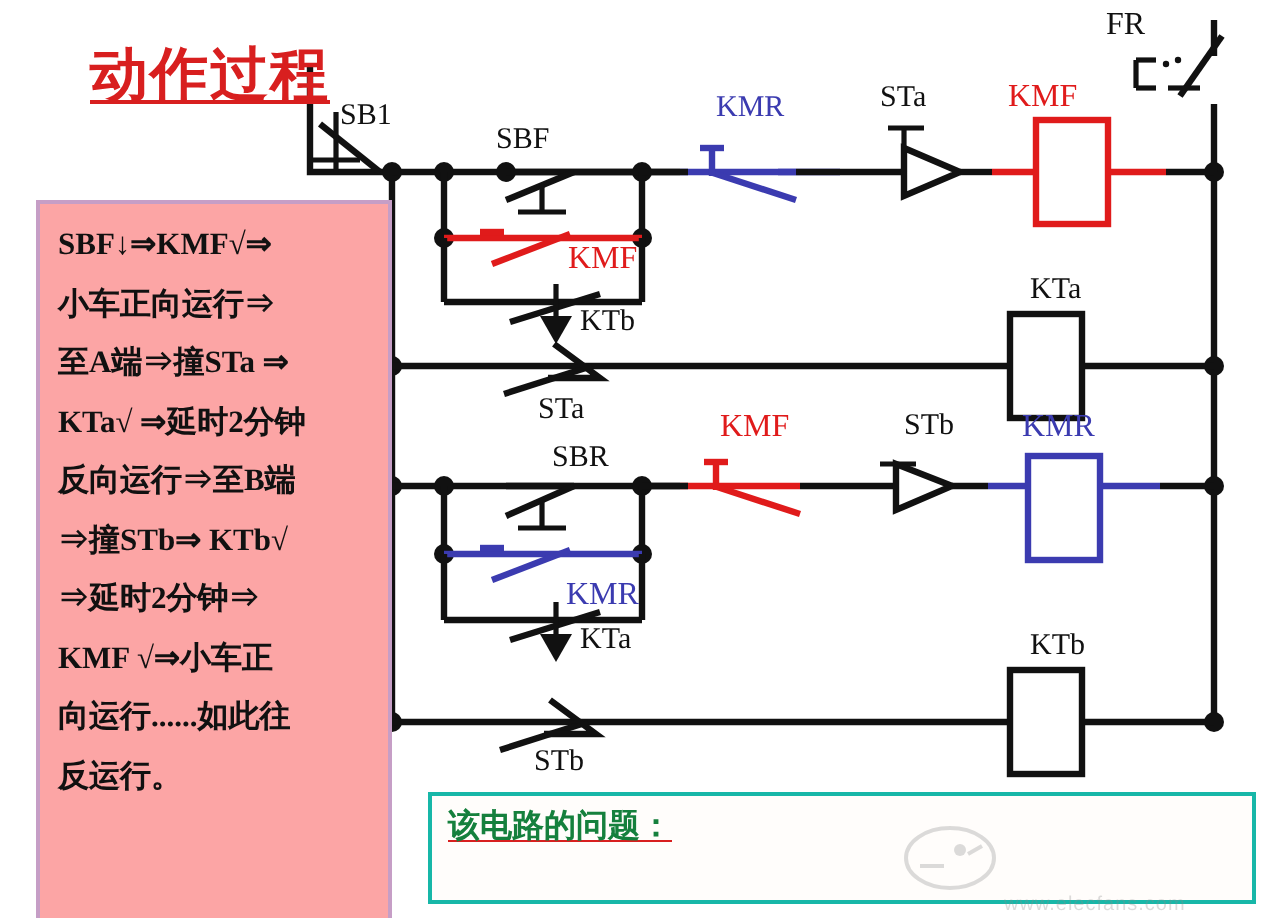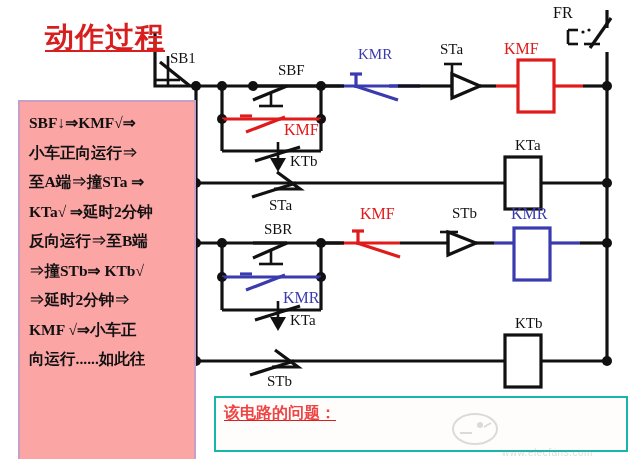--- a/index.html
+++ b/index.html
@@ -56,21 +56,21 @@
     width:414px;height:56px;
     border:2px solid #17b7a8;
     background:#fffdfb;
     box-sizing:border-box;
     padding:5px 6px 0 8px;
   }
   .note-row{display:flex;align-items:flex-start;}
   .note-label{
     font-family:"Liberation Sans", sans-serif;
     font-size:16px;font-weight:700;
-    color:#ef4444;
+    color:#15803d;
     text-decoration:underline;
     text-decoration-color:#d81f1f;
     text-underline-offset:2px;
     white-space:nowrap;
     flex:0 0 auto;
   }
   .note-body{
     font-family:"Liberation Sans", sans-serif;
     font-size:16px;font-weight:700;
     color:#111111;
@@ -304,50 +304,51 @@
     </g>
 
     <g>
       <path class="w" d="M250,375 L294,361"></path>
       <path class="w" d="M275,350 L298,367 L272,367" fill="none"></path>
     </g>
 
   </svg>
 
   <div class="lbl" style="left:170px;top:50px;">SB1</div>
-  <div class="lbl" style="left:278px;top:62px;">SBF</div>
+  <div class="lbl" style="left:248px;top:62px;">SBF</div>
   <div class="lbl blue" style="left:358px;top:46px;">KMR</div>
   <div class="lbl" style="left:440px;top:41px;">STa</div>
   <div class="lbl red" style="left:504px;top:40px;font-size:16px;">KMF</div>
   <div class="lbl" style="left:553px;top:4px;font-size:16px;">FR</div>
   <div class="lbl red" style="left:284px;top:121px;font-size:16px;">KMF</div>
   <div class="lbl" style="left:290px;top:153px;">KTb</div>
   <div class="lbl" style="left:515px;top:137px;">KTa</div>
   <div class="lbl" style="left:269px;top:197px;">STa</div>
-  <div class="lbl" style="left:264px;top:221px;">SBR</div>
+  <div class="lbl" style="left:276px;top:221px;">SBR</div>
   <div class="lbl red" style="left:360px;top:205px;font-size:16px;">KMF</div>
   <div class="lbl" style="left:452px;top:205px;">STb</div>
   <div class="lbl blue" style="left:511px;top:205px;font-size:16px;">KMR</div>
   <div class="lbl blue" style="left:283px;top:289px;font-size:16px;">KMR</div>
   <div class="lbl" style="left:290px;top:312px;">KTa</div>
   <div class="lbl" style="left:515px;top:315px;">KTb</div>
   <div class="lbl" style="left:267px;top:373px;">STb</div>
 
   <div class="title">动作过程</div>
 
   <div class="desc-box">
     <div class="desc-line">SBF↓⇒KMF√⇒</div>
     <div class="desc-line">小车正向运行⇒</div>
     <div class="desc-line">至A端⇒撞STa ⇒</div>
     <div class="desc-line">KTa√ ⇒延时2分钟</div>
     <div class="desc-line">反向运行⇒至B端</div>
     <div class="desc-line">⇒撞STb⇒ KTb√</div>
     <div class="desc-line">⇒延时2分钟⇒</div>
     <div class="desc-line">KMF √⇒小车正</div>
     <div class="desc-line">向运行......如此往</div>
+    <div class="desc-line">反运行。</div>
   </div>
 
   <div class="note-box">
     <div class="note-row">
       <div class="note-label">该电路的问题：</div>
       <div>
       </div>
     </div>
   </div>
 

